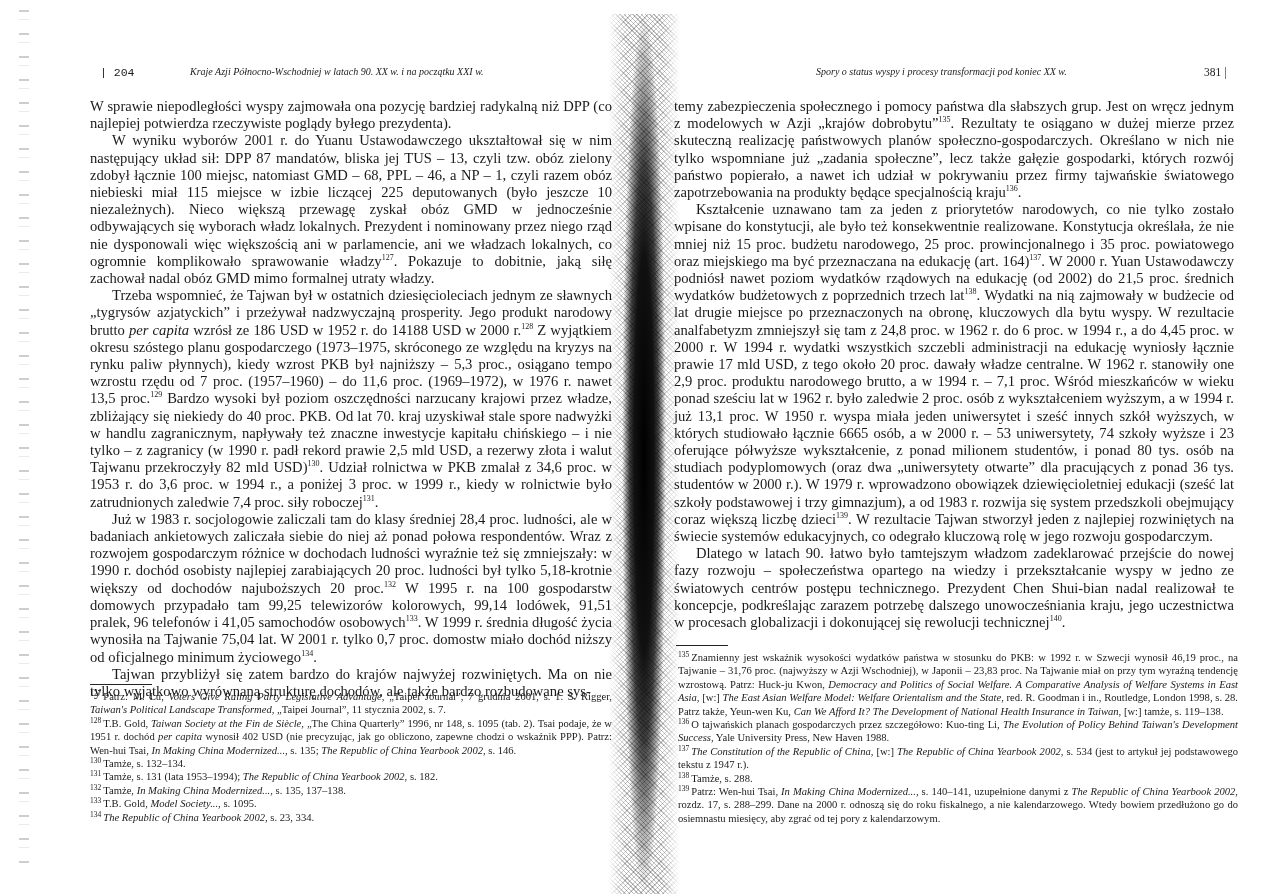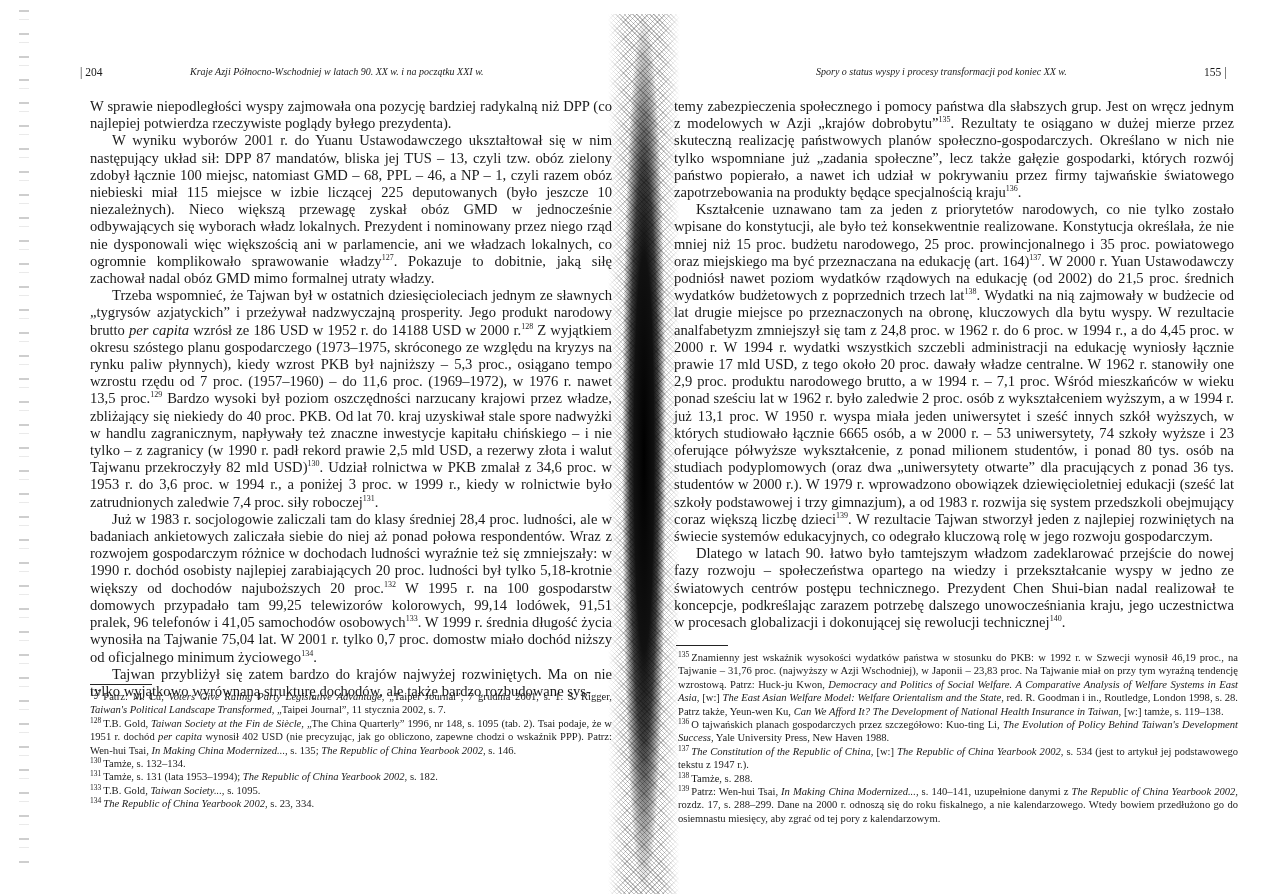--- a/index.html
+++ b/index.html
@@ -25,21 +25,21 @@
       repeating-linear-gradient(45deg, rgba(0,0,0,.25) 0 1px, transparent 1px 3px),
       repeating-linear-gradient(-45deg, rgba(0,0,0,.2) 0 1px, transparent 1px 4px);
     -webkit-mask-image: linear-gradient(90deg, transparent 0%, #000 25%, #000 75%, transparent 100%);
     mask-image: linear-gradient(90deg, transparent 0%, #000 25%, #000 75%, transparent 100%);
   }
 
   .running-head {
     position:absolute; top:66px; font-size:10px; font-style:italic; white-space:nowrap;
   }
   .page-num { position:absolute; top:66px; font-size:11.5px; font-style:normal; }
-  .left .page-num { left:80px; }
+  .left .page-num { left:100px;font-family:Liberation Mono, monospace; }
   .left .running-head { left:190px; }
   .right .running-head { left:176px; }
   .right .page-num { left:564px; }
 
   .body-text {
     position:absolute; font-size:14.6px; line-height:17.2px; text-align:justify;
     hyphens:manual;
   }
   .left .body-text { left:90px; top:98px; width:522px; }
   .right .body-text { left:34px; top:98px; width:560px; }
@@ -75,30 +75,31 @@
       <p><span>Już w 1983 r. socjologowie zaliczali tam do klasy średniej 28,4 proc. ludności, ale w badaniach ankietowych zaliczała siebie do niej aż ponad połowa respondentów. Wraz z rozwojem gospodarczym różnice w dochodach ludności wyraźnie też się zmniejszały: w 1990 r. dochód osobisty najlepiej zarabiających 20 proc. ludności był tylko 5,18-krotnie większy od dochodów najuboższych 20 proc.</span><sup>132</sup><span> W 1995 r. na 100 gospodarstw domowych przypadało tam 99,25 telewizorów kolorowych, 99,14 lodówek, 91,51 pralek, 96 telefonów i 41,05 samochodów osobowych</span><sup>133</sup><span>. W 1999 r. średnia długość życia wynosiła na Tajwanie 75,04 lat. W 2001 r. tylko 0,7 proc. domostw miało dochód niższy od oficjalnego minimum życiowego</span><sup>134</sup><span>.</span></p>
       <p>Tajwan przybliżył się zatem bardzo do krajów najwyżej rozwiniętych. Ma on nie tylko wyjątkowo wyrównaną strukturę dochodów, ale także bardzo rozbudowane sys-</p>
     </div>
 
     <div class="fn-rule"></div>
     <div class="footnotes">
       <p class="fn"><span class="fn-num">127</span><span>Patrz: M. Lu, </span><i>Voters Give Ruling Party Legislative Advantage</i><span>, „Taipei Journal”, 7 grudnia 2001, s. 1. S. Rigger, </span><i>Taiwan's Political Landscape Transformed</i><span>, „Taipei Journal”, 11 stycznia 2002, s. 7.</span></p>
       <p class="fn"><span class="fn-num">128</span><span>T.B. Gold, </span><i>Taiwan Society at the Fin de Siècle</i><span>, „The China Quarterly” 1996, nr 148, s. 1095 (tab. 2). Tsai podaje, że w 1951 r. dochód </span><i>per capita</i><span> wynosił 402 USD (nie precyzując, jak go obliczono, zapewne chodzi o wskaźnik PPP). Patrz: Wen-hui Tsai, </span><i>In Making China Modernized...</i><span>, s. 135; </span><i>The Republic of China Yearbook 2002</i><span>, s. 146.</span></p>
       <p class="fn"><span class="fn-num">130</span><span>Tamże, s. 132–134.</span></p>
       <p class="fn"><span class="fn-num">131</span><span>Tamże, s. 131 (lata 1953–1994); </span><i>The Republic of China Yearbook 2002</i><span>, s. 182.</span></p>
-      <p class="fn"><span class="fn-num">133</span><span>T.B. Gold, </span><i>Taiwan Society...</i><span>, s. 1095.</span></p>
+      <p class="fn"><span class="fn-num">132</span><span>Tamże, </span><i>In Making China Modernized...</i><span>, s. 135, 137–138.</span></p>
+      <p class="fn"><span class="fn-num">133</span><span>T.B. Gold, </span><i>Model Society...</i><span>, s. 1095.</span></p>
       <p class="fn"><span class="fn-num">134</span><span></span><i>The Republic of China Yearbook 2002</i><span>, s. 23, 334.</span></p>
     </div>
   </div>
 
   <div class="gutter"></div>
 
   <div class="page right">
     <span class="running-head">Spory o status wyspy i procesy transformacji pod koniec XX w.</span>
-    <span class="page-num">155 |</span>
+    <span class="page-num">381 |</span>
 
     <div class="body-text">
       <p class="noindent"><span>temy zabezpieczenia społecznego i pomocy państwa dla słabszych grup. Jest on wręcz jednym z modelowych w Azji „krajów dobrobytu”</span><sup>135</sup><span>. Rezultaty te osiągano w dużej mierze przez skuteczną realizację państwowych planów społeczno-gospodarczych. Określano w nich nie tylko wspomniane już „zadania społeczne”, lecz także gałęzie gospodarki, których rozwój państwo popierało, a nawet ich udział w pokrywaniu przez firmy tajwańskie światowego zapotrzebowania na produkty będące specjalnością kraju</span><sup>136</sup><span>.</span></p>
       <p><span>Kształcenie uznawano tam za jeden z priorytetów narodowych, co nie tylko zostało wpisane do konstytucji, ale było też konsekwentnie realizowane. Konstytucja określała, że nie mniej niż 15 proc. budżetu narodowego, 25 proc. prowincjonalnego i 35 proc. powiatowego oraz miejskiego ma być przeznaczana na edukację (art. 164)</span><sup>137</sup><span>. W 2000 r. Yuan Ustawodawczy podniósł nawet poziom wydatków rządowych na edukację (od 2002) do 21,5 proc. średnich wydatków budżetowych z poprzednich trzech lat</span><sup>138</sup><span>. Wydatki na nią zajmowały w budżecie od lat drugie miejsce po przeznaczonych na obronę, kluczowych dla bytu wyspy. W rezultacie analfabetyzm zmniejszył się tam z 24,8 proc. w 1962 r. do 6 proc. w 1994 r., a do 4,45 proc. w 2000 r. W 1994 r. wydatki wszystkich szczebli administracji na edukację wyniosły łącznie prawie 17 mld USD, z tego około 20 proc. dawały władze centralne. W 1962 r. stanowiły one 2,9 proc. produktu narodowego brutto, a w 1994 r. – 7,1 proc. Wśród mieszkańców w wieku ponad sześciu lat w 1962 r. było zaledwie 2 proc. osób z wykształceniem wyższym, a w 1994 r. już 13,1 proc. W 1950 r. wyspa miała jeden uniwersytet i sześć innych szkół wyższych, w których studiowało łącznie 6665 osób, a w 2000 r. – 53 uniwersytety, 74 szkoły wyższe i 23 oferujące półwyższe wykształcenie, z ponad milionem studentów, i ponad 80 tys. osób na studiach podyplomowych (oraz dwa „uniwersytety otwarte” dla pracujących z ponad 36 tys. studentów w 2000 r.). W 1979 r. wprowadzono obowiązek dziewięcioletniej edukacji (sześć lat szkoły podstawowej i trzy gimnazjum), a od 1983 r. rozwija się system przedszkoli obejmujący coraz większą liczbę dzieci</span><sup>139</sup><span>. W rezultacie Tajwan stworzył jeden z najlepiej rozwiniętych na świecie systemów edukacyjnych, co odegrało kluczową rolę w jego rozwoju gospodarczym.</span></p>
       <p><span>Dlatego w latach 90. łatwo było tamtejszym władzom zadeklarować przejście do nowej fazy rozwoju – społeczeństwa opartego na wiedzy i przekształcanie wyspy w jedno ze światowych centrów postępu technicznego. Prezydent Chen Shui-bian nadal realizował te koncepcje, podkreślając zarazem potrzebę dalszego unowocześniania kraju, jego uczestnictwa w procesach globalizacji i dokonującej się rewolucji technicznej</span><sup>140</sup><span>.</span></p>
     </div>
 
     <div class="fn-rule"></div>
     <div class="footnotes">
       <p class="fn"><span class="fn-num">135</span><span>Znamienny jest wskaźnik wysokości wydatków państwa w stosunku do PKB: w 1992 r. w Szwecji wynosił 46,19 proc., na Tajwanie – 31,76 proc. (najwyższy w Azji Wschodniej), w Japonii – 23,83 proc. Na Tajwanie miał on przy tym wyraźną tendencję wzrostową. Patrz: Huck-ju Kwon, </span><i>Democracy and Politics of Social Welfare. A Comparative Analysis of Welfare Systems in East Asia</i><span>, [w:] </span><i>The East Asian Welfare Model: Welfare Orientalism and the State</i><span>, red. R. Goodman i in., Routledge, London 1998, s. 28. Patrz także, Yeun-wen Ku, </span><i>Can We Afford It? The Development of National Health Insurance in Taiwan</i><span>, [w:] tamże, s. 119–138.</span></p>

